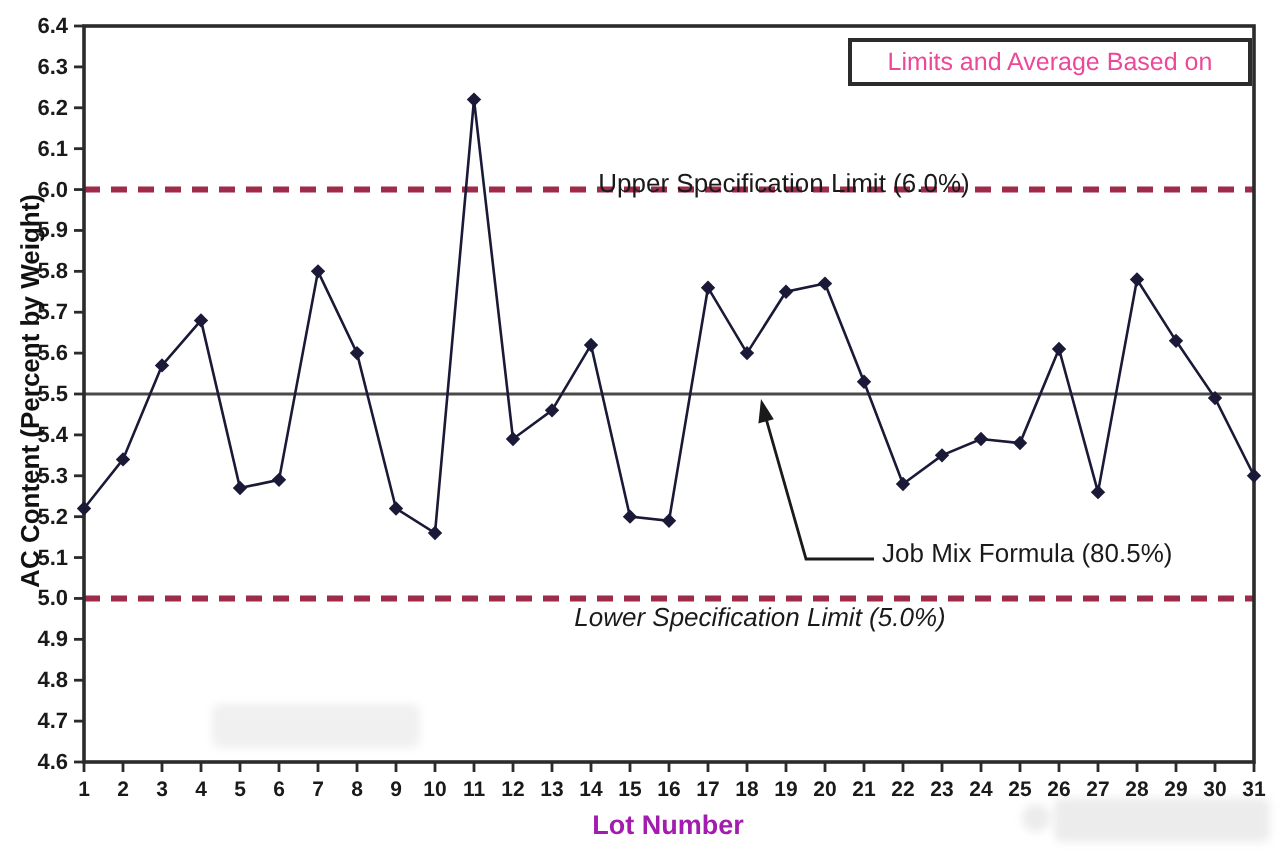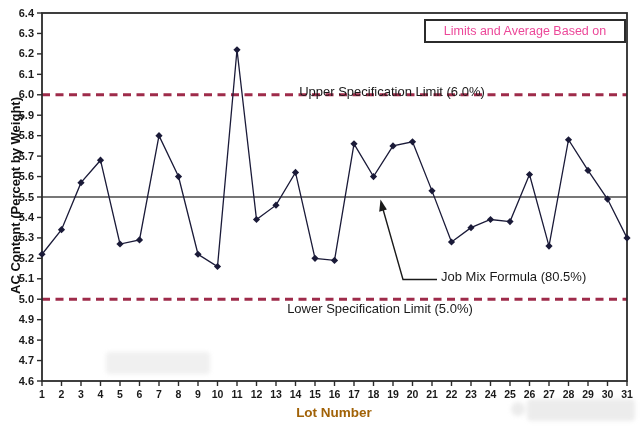--- a/index.html
+++ b/index.html
@@ -18,21 +18,21 @@
     border:2px solid #2b2b2b;background:#ffffff;color:#ec4899;
     font-size:12.5px;line-height:1.3;text-align:center;padding:2px 2px;
     white-space:normal;
   }
   #ylabel{
     position:absolute;left:-115px;top:188px;width:262px;text-align:center;
     transform:rotate(-90deg);font-weight:bold;font-size:13px;color:#111;
   }
   #xlabel{
     position:absolute;left:234px;top:405px;width:200px;text-align:center;
-    font-weight:bold;font-size:13.5px;color:#a16207;
+    font-weight:bold;font-size:13.5px;color:#a21caf;
   }
   .watermark{
     position:absolute;background:rgba(140,140,140,0.13);
     filter:blur(2px);border-radius:4px;
   }
   #watermark-center{left:106px;top:352px;width:104px;height:22px;}
   #watermark-bottom-right{left:527px;top:399px;width:108px;height:22px;
     background:rgba(150,150,150,0.18);}
   #watermark-bottom-right:after{
     content:"";position:absolute;left:-16px;top:3px;width:14px;height:14px;
@@ -198,20 +198,20 @@
   <div id="ylabel" class="overlay-label">AC Content (Percent by Weight)</div>
 
   <div id="xlabel" class="overlay-label">Lot Number</div>
 
   <div id="legend-box">
     <span>Limits and Average Based on</span><br>
   </div>
 
   <div class="overlay-label centered" style="left:272px;top:64px;width:240px;margin-top:21px;">Upper Specification Limit (6.0%)</div>
 
-  <div class="overlay-label centered" style="left:260px;top:302px;width:240px;">Lower Specification Limit (5.0%)</div>
+  <div class="overlay-label centered" style="left:260px;top:302px;width:240px;font-style:italic;">Lower Specification Limit (5.0%)</div>
 
   <div class="overlay-label" style="left:441px;top:270px;">Job Mix Formula (80.5%)</div>
 
   <div id="watermark-center" class="watermark"></div>
 
   <div id="watermark-bottom-right" class="watermark"></div>
 </div>
 
 </body></html>

